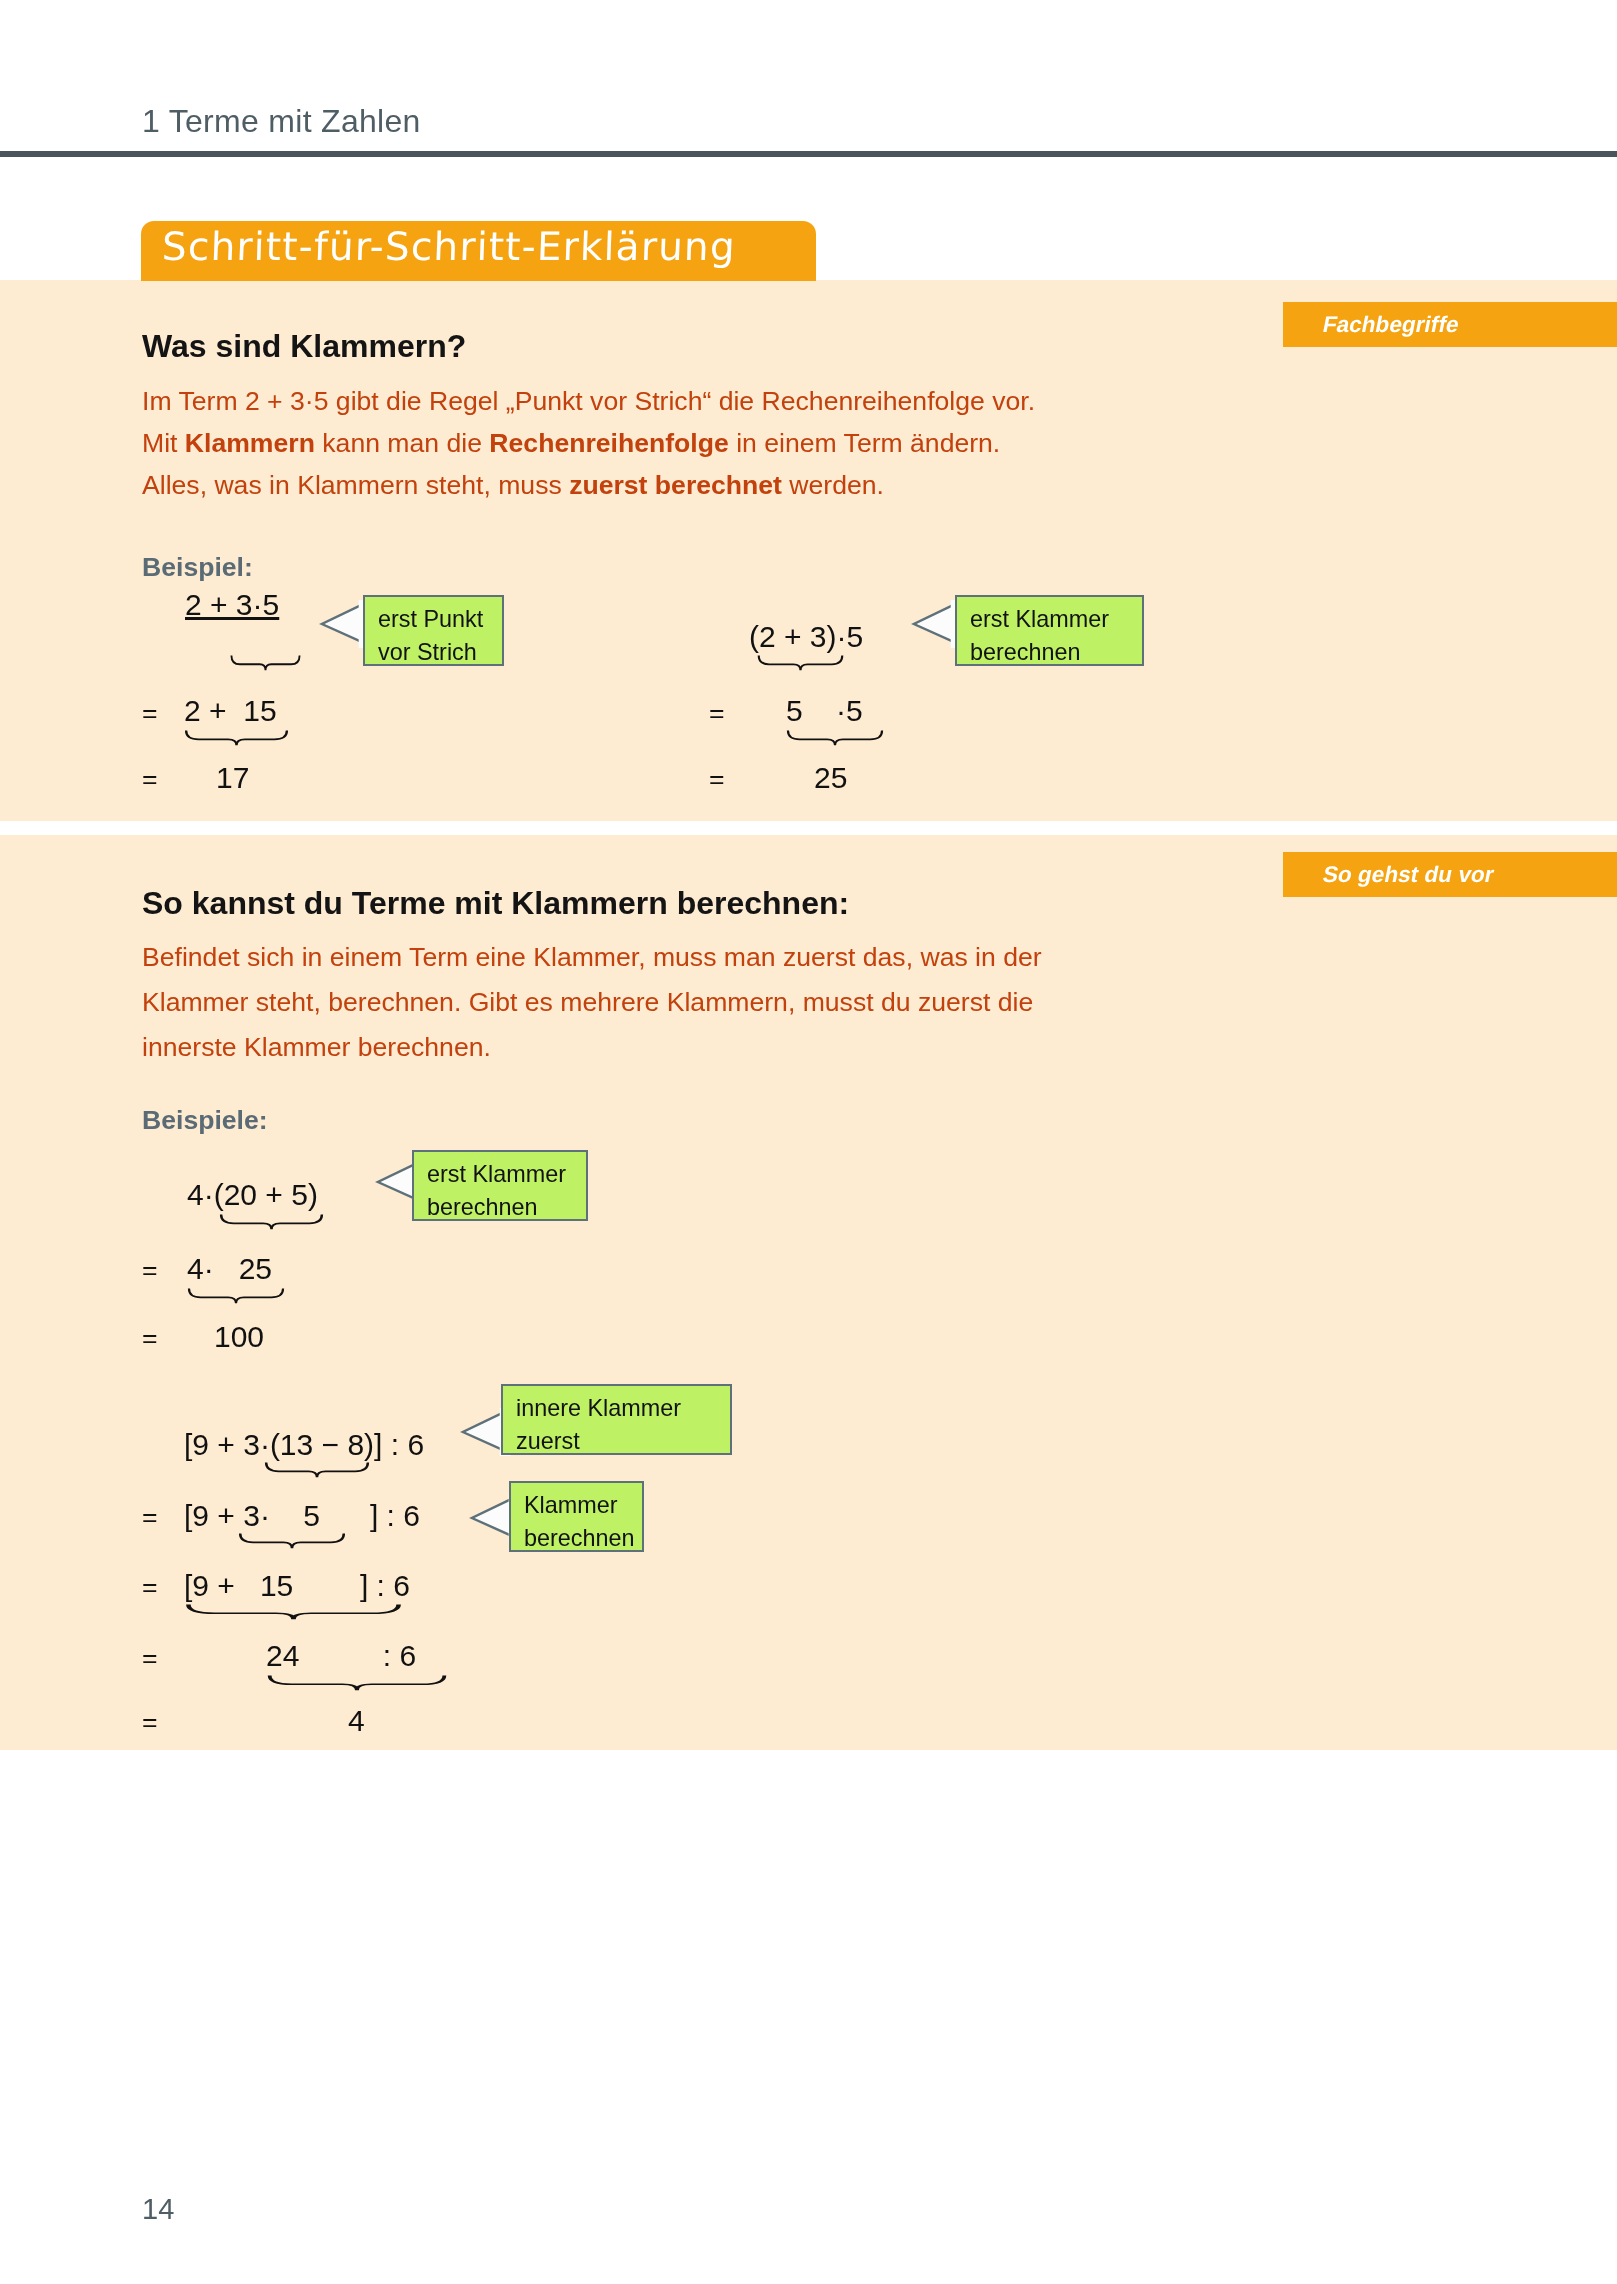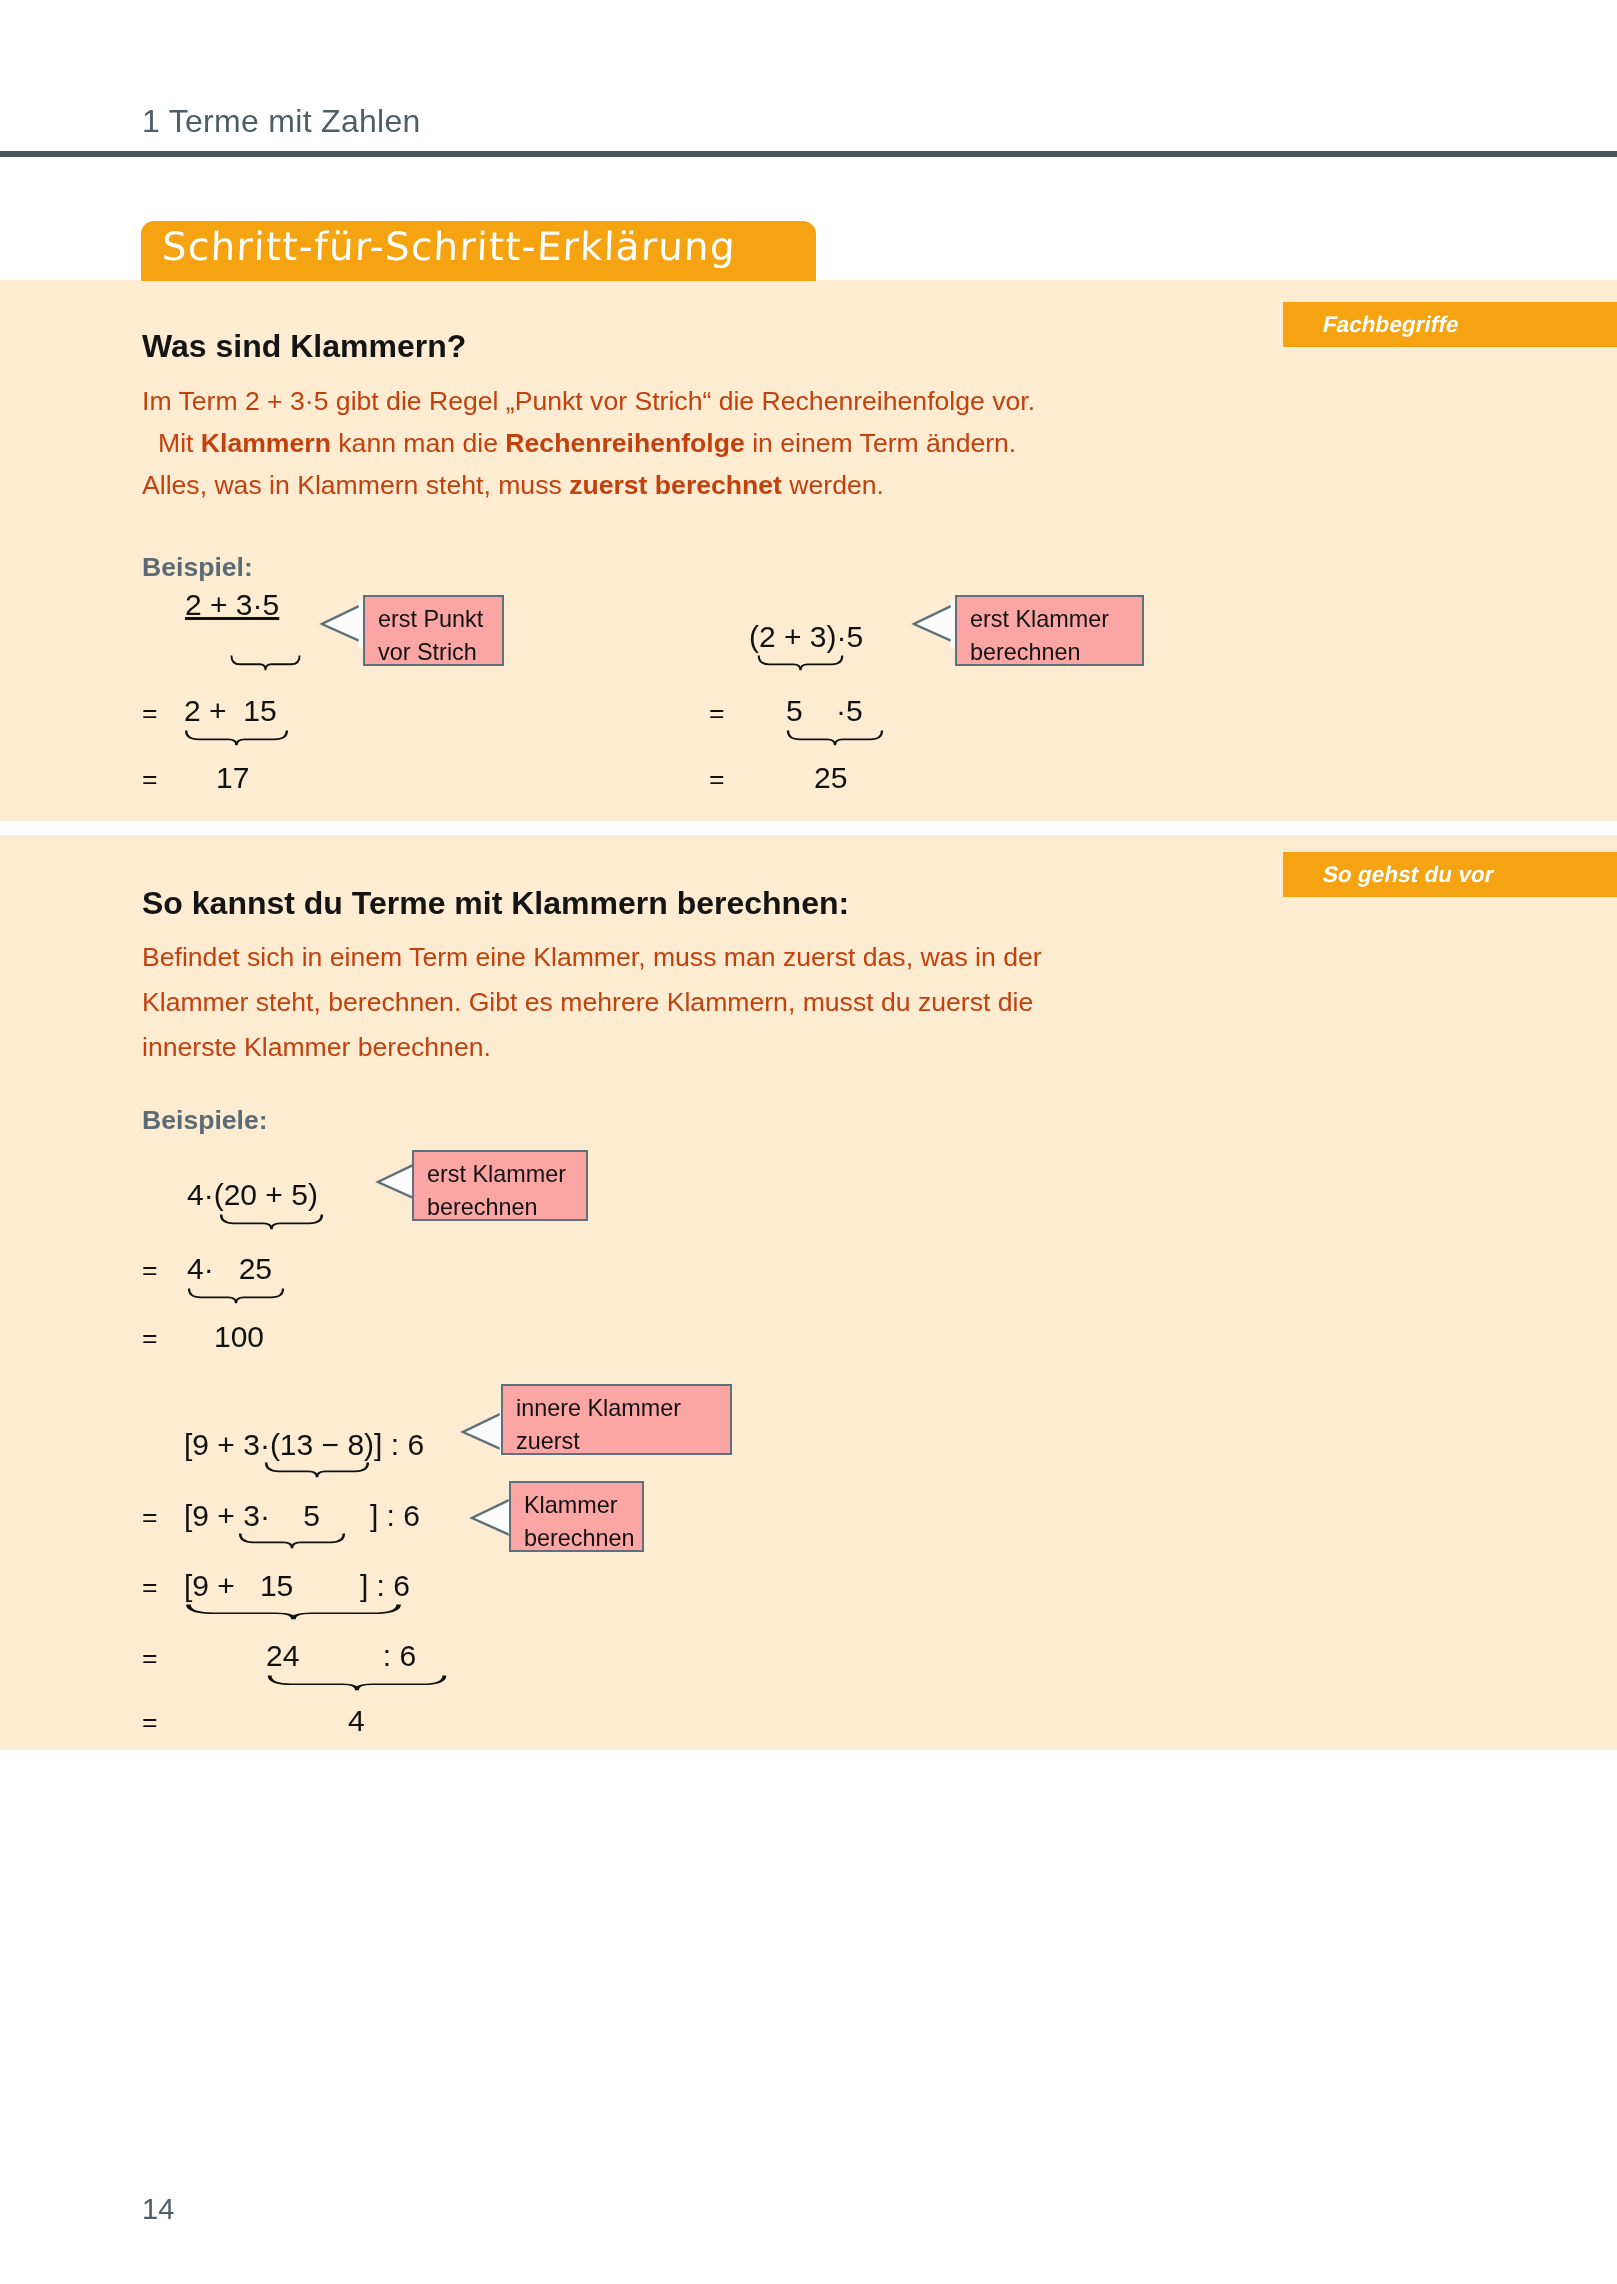--- a/index.html
+++ b/index.html
@@ -137,21 +137,21 @@
   
   .brace {
     position: absolute;
     height: 17.7px;
   }
   .brace svg { display: block; width: 100%; height: 100%; }
 
   
   .callout {
     position: absolute;
-    background: #fca5a5;
+    background: #bef264;
     border: 2.4px solid #5E7079;
     box-sizing: border-box;
     z-index: 4;
   }
   .callout-text {
     position: absolute;
     left: 13px;
     top: 6.4px;
     font-size: 23.4px;
     line-height: 33px;
@@ -191,21 +191,21 @@
 
 <div class="side-badge badge-fachbegriffe">
   <span>Fachbegriffe</span>
 </div>
 
 <div class="h-question" style="left:142px; top:328px;">Was sind Klammern?</div>
 
 <div class="body-line" style="left:142px; top:388px;">
   <span>Im Term  2 + 3·5  gibt die Regel „Punkt vor Strich“ die Rechenreihenfolge vor.</span>
 </div>
-<div class="body-line" style="left:142px; top:430px;margin-left:16px;">
+<div class="body-line" style="left:142px; top:430px;">
   <span>Mit </span><b>Klammern</b><span> kann man die </span><b>Rechenreihenfolge</b><span> in einem Term ändern.</span>
 </div>
 <div class="body-line" style="left:142px; top:472px;">
   <span>Alles, was in Klammern steht, muss </span><b>zuerst berechnet</b><span> werden.</span>
 </div>
 
 <div class="label-beispiel" style="left:142px; top:552px;">Beispiel:</div>
 
 <div class="math" style="left:185px; top:588px;text-decoration:underline;">2 + 3·5</div>
 <div class="brace" style="left:230px; top:654px; width:71px;">

